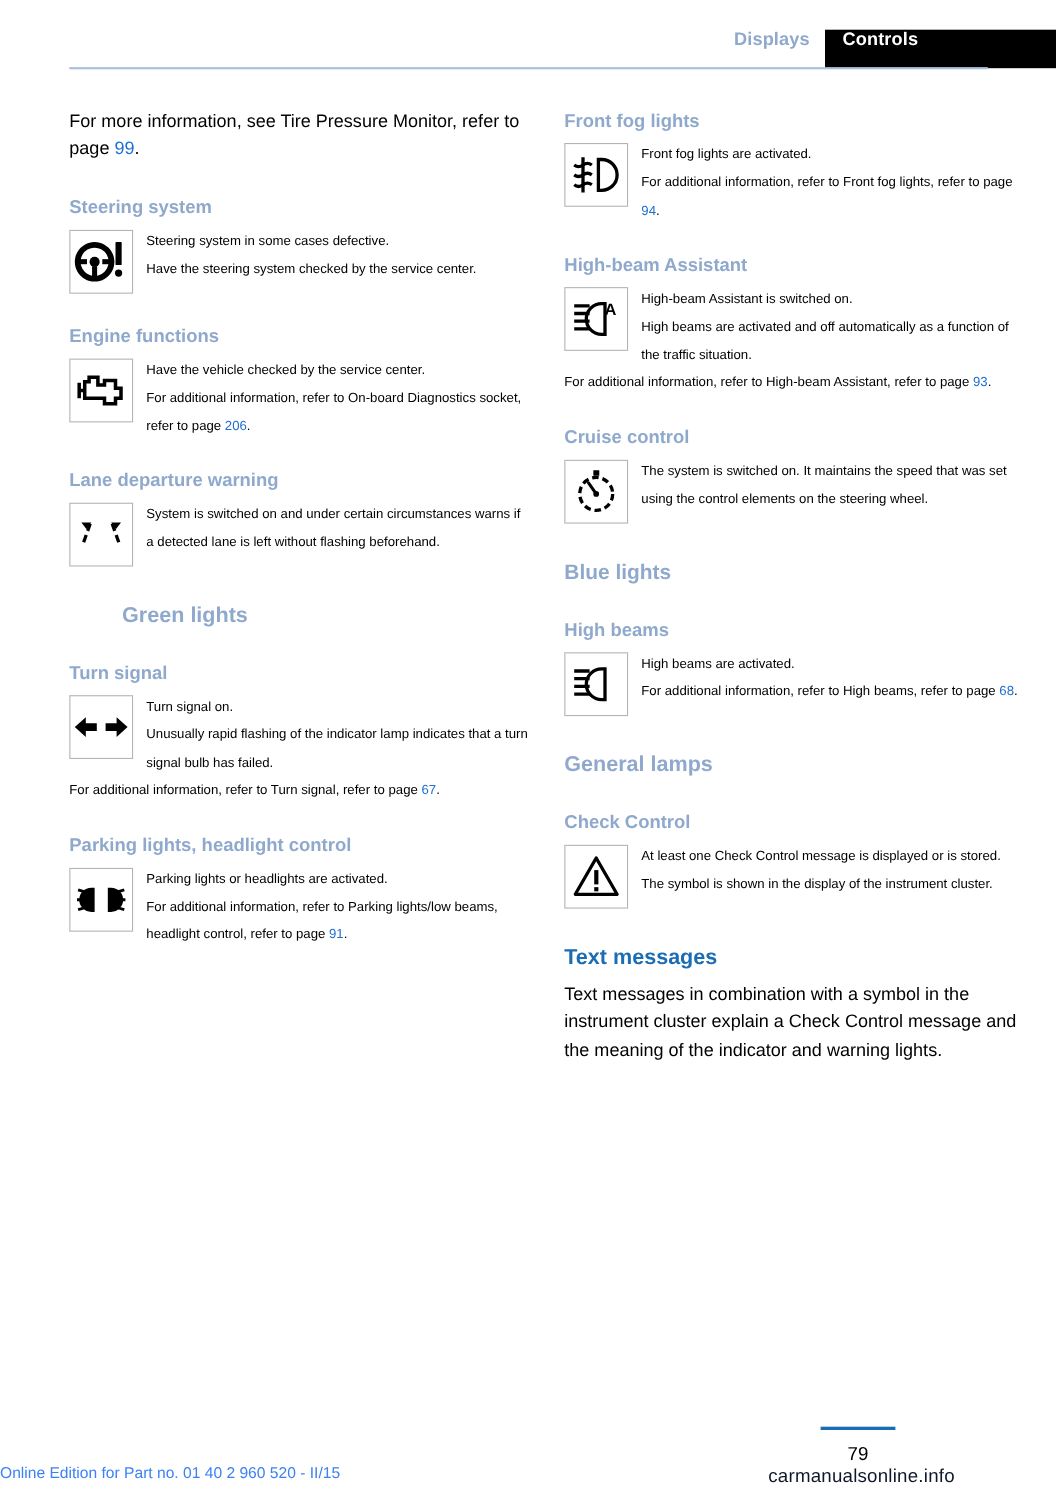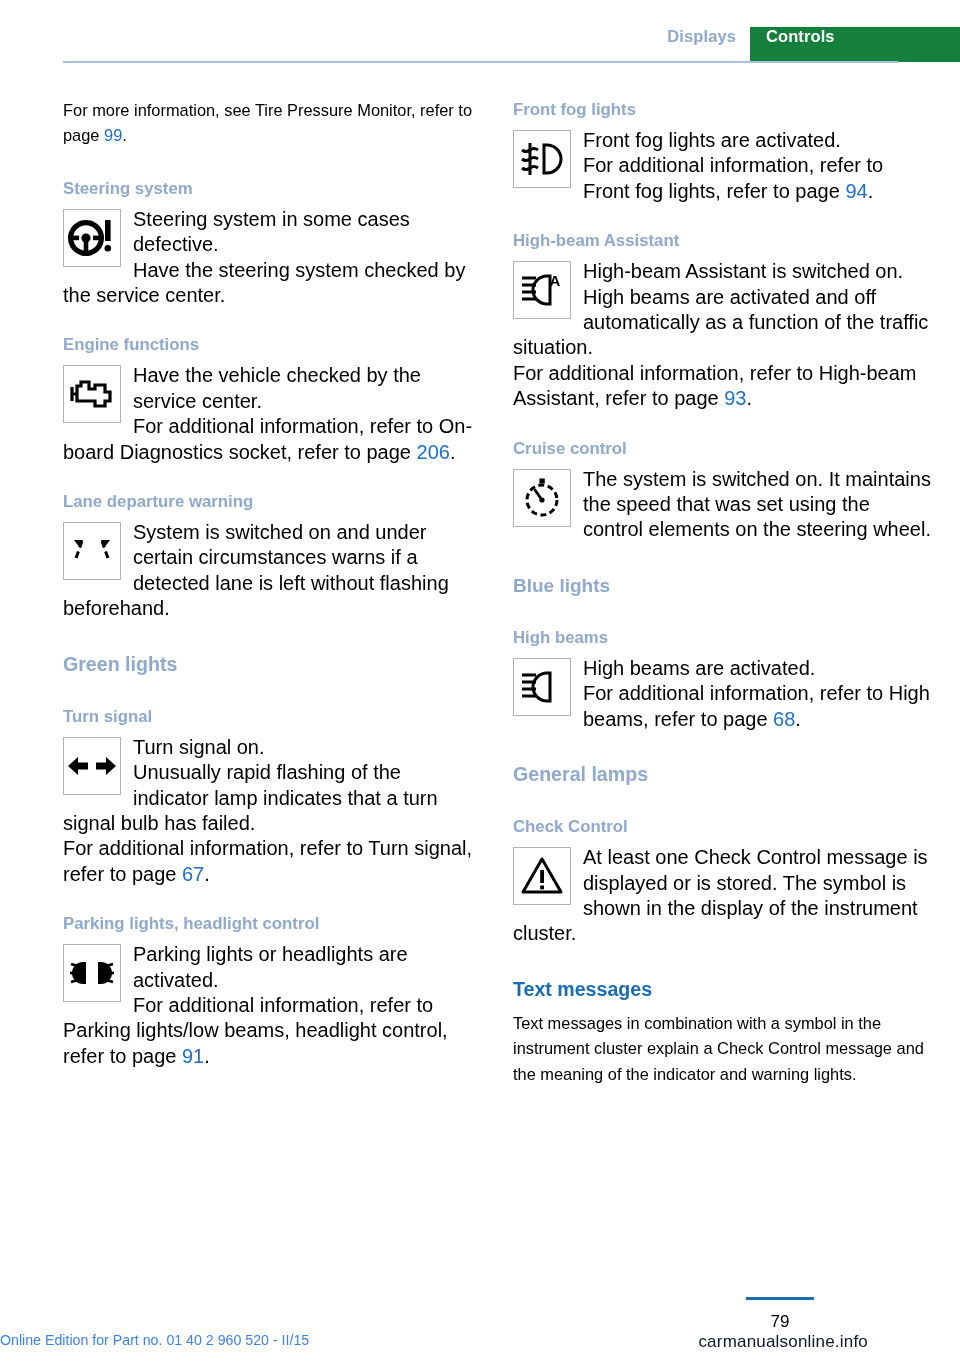--- a/index.html
+++ b/index.html
@@ -47,21 +47,21 @@
     letter-spacing: .1px;
     white-space: nowrap;
   }
   .tab-inactive {
     color: #8fa9cc;
     padding: 0 14px 0 10px;
     background: #ffffff;
   }
   .tab-active {
     color: #ffffff;
-    background: #15803d;
+    background: #000000;
     padding: 0 14px 0 16px;
     min-width: 180px;
   }
 
   
   .col {
     position: absolute;
     top: 98px;
     width: 418px;
   }
@@ -110,21 +110,21 @@
     left: 0;
     top: 2px;
     width: 58px;
     height: 58px;
     border: 1px solid #b4b4b4;
     background: #ffffff;
     box-sizing: border-box;
   }
   .iconbox svg { display: block; }
   .iconblock .itext {
-    font-size: 20px;
+    font-size: 12px;
     line-height: 25.4px;
     
   }
   .shape {
     float: left;
     width: 70px;
     height: 62px;
   }
   .clearfix::after {
     content: "";
@@ -251,21 +251,21 @@
           <polygon points="10,17 19,17 14.5,23" stroke="none"></polygon>
           <polygon points="37,17 46,17 41.5,23" stroke="none"></polygon>
         </g>
       </svg>
     </div>
     <p class="para itext">System is switched on and under certain circumstances warns if a detected lane is left without flashing beforehand.</p>
   </div>
 
   <div class="sp-h1"></div>
 
-  <div class="h1" style="color:#8fa9cc;font-size:19.6px;">Green lights</div>
+  <div class="h1" style="color:#8fa9cc;font-size:19.6px;margin-left:48px;">Green lights</div>
   <div class="sp-h2"></div>
 
   <div class="h2">Turn signal</div>
   <div class="sp-ah2"></div>
 
   <div class="iconblock clearfix">
     <div class="shape"></div>
     <div class="iconbox">
       <svg width="56" height="56" viewBox="0 0 56 56" aria-hidden="true">
         <g fill="#000">

